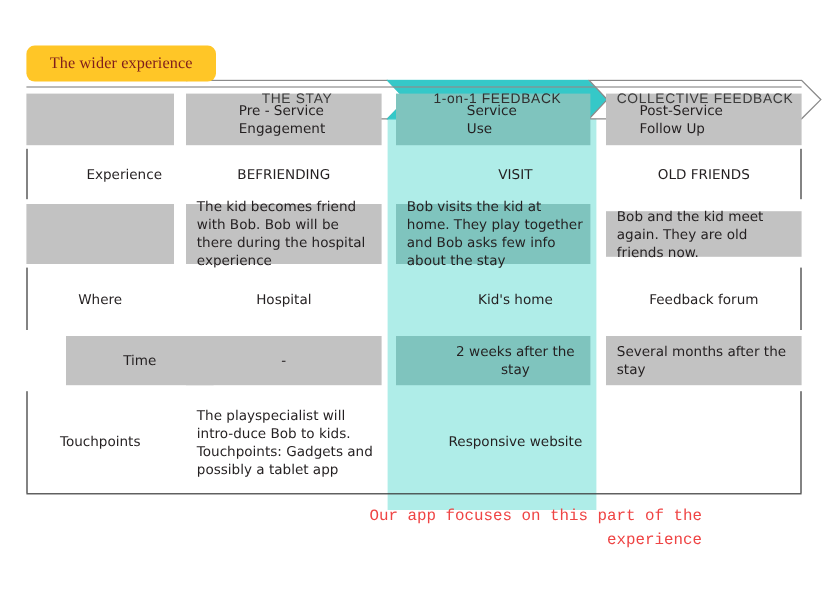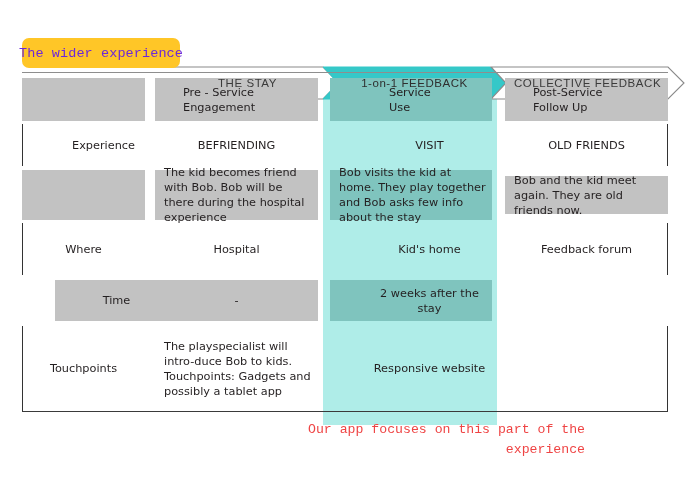--- a/index.html
+++ b/index.html
@@ -15,22 +15,22 @@
   
   .header{position:absolute;left:0;top:30px;width:695px;height:44px;}
 
   .wider-pill{
     position:absolute;left:22px;top:38px;width:158px;height:30px;
     background:#FFC627;border-radius:7px;
     display:flex;align-items:center;justify-content:center;
     z-index:5;
   }
   .wider-pill span{
-    color:#6d28d9;font-size:13.5px;letter-spacing:.1px;white-space:nowrap;
-    font-family:Liberation Mono, monospace;
+    color:#7f1d1d;font-size:13.5px;letter-spacing:.1px;white-space:nowrap;
+    font-family:Liberation Serif, serif;
   }
 
   .chev{
     position:absolute;top:36px;height:34px;
     display:flex;align-items:center;justify-content:center;
     box-sizing:border-box;
   }
   .chev .lbl{
     font-size:11.5px;letter-spacing:.55px;white-space:nowrap;
     font-family:"Liberation Sans", sans-serif;
@@ -121,21 +121,21 @@
   </div>
 
   <div class="wider-pill">
     <span>The wider experience</span>
   </div>
 
   <div class="hr"></div>
 
   <div class="cell c1 gray" style="top:78px;height:43px;"></div>
   <div class="cell c2 gray center" style="top:78px;height:43px;">
-    <span class="left" style="padding-left:28px;white-space:pre-line;text-align:left;display:block;width:100%;">Pre - Service
+    <span class="left" style="padding-left:44px;white-space:pre-line;text-align:left;display:block;width:100%;">Pre - Service
 Engagement</span>
   </div>
   <div class="cell c3 tealdark" style="top:78px;height:43px;">
     <span style="padding-left:22px;white-space:pre-line;text-align:left;display:block;width:100%;">Service
 Use</span>
   </div>
   <div class="cell c4 gray" style="top:78px;height:43px;">
     <span style="padding-left:28px;white-space:pre-line;text-align:left;display:block;width:100%;">Post-Service
 Follow Up</span>
   </div>
@@ -155,20 +155,21 @@
   <div class="vline" style="left:22px;top:223px;height:52px;"></div>
   <div class="cell c1 white center" style="top:223px;height:52px;">Where</div>
   <div class="cell c2 white center" style="top:223px;height:52px;">Hospital</div>
   <div class="cell c3 teallight center" style="top:223px;height:52px;">Kid's home</div>
   <div class="cell c4 white center" style="top:223px;height:52px;">Feedback forum</div>
   <div class="vline" style="left:667px;top:223px;height:52px;"></div>
 
   <div class="cell c1 gray center" style="top:280px;height:41px;margin-left:33px;">Time</div>
   <div class="cell c2 gray center" style="top:280px;height:41px;">-</div>
   <div class="cell c3 tealdark center" style="top:280px;height:41px;">2 weeks after the stay</div>
+  <div class="cell c4 gray left" style="top:280px;height:41px;">Several months after the stay</div>
 
   <div class="vline" style="left:22px;top:326px;height:85px;"></div>
   <div class="cell c2 white left" style="top:326px;height:85px;">The playspecialist will intro-duce Bob to kids. Touchpoints: Gadgets and possibly a tablet app</div>
   <div class="cell c1 white center" style="top:326px;height:85px;">Touchpoints</div>
   <div class="cell c3 teallight center" style="top:326px;height:85px;">Responsive website</div>
   <div class="vline" style="left:667px;top:326px;height:85px;"></div>
 
   <div class="bottomline"></div>
 
   <div class="caption">Our app focuses on this part of the experience</div>

